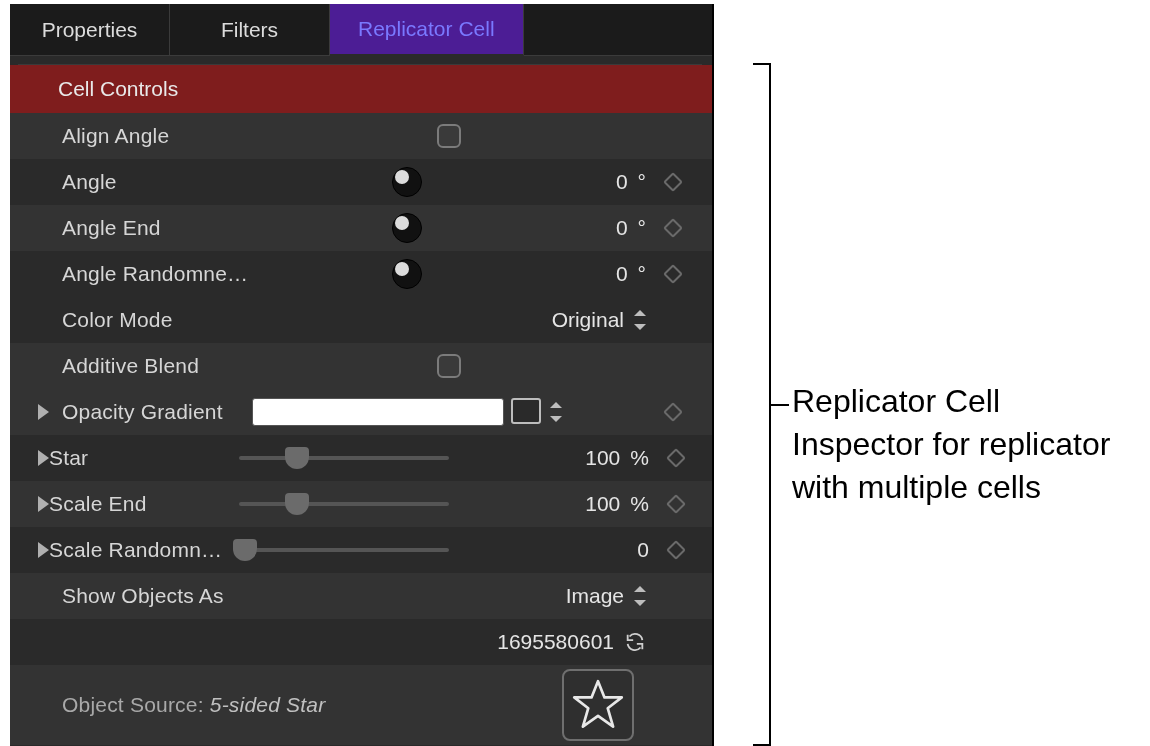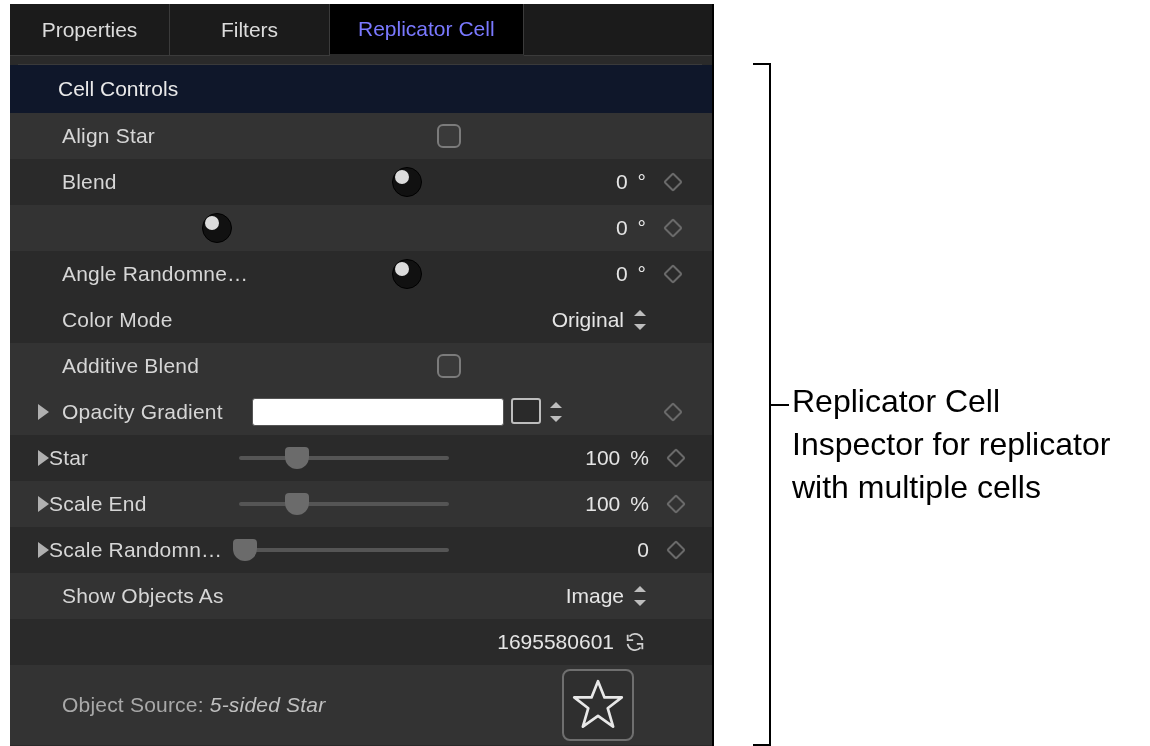--- a/index.html
+++ b/index.html
@@ -41,37 +41,37 @@
     font-size: 21px;
     color: #dcdcdc;
     border-right: 1px solid #3b3b3b;
     padding: 0 28px;
     min-width: 160px;
     cursor: pointer;
   }
   .tab:nth-child(4) { border-right: none; flex: 1; }
   .tab.active {
     color: #7a79ff;
-    background: #000000;
+    background: #4c1d95;
     border-bottom: 2px solid #2a2a2a;
   }
   .panel-body {
     position: relative;
     padding-top: 8px;
   }
   .thin-sep {
     height: 1px;
     background: #3a3a3a;
     margin: 0 10px 0 8px;
   }
   .section-header {
     color: #e9e9e9;
     font-size: 21px;
     padding: 12px 0 12px 48px;
-    background: #0f172a;
+    background: #7f1d1d;
   }
   .rows { }
   .row {
     display: flex;
     align-items: center;
     height: 46px;
     padding-left: 28px;
     padding-right: 12px;
     font-size: 21px;
     color: #c8c8c8;
@@ -287,44 +287,45 @@
 
     <div class="panel-body">
       <div class="thin-sep"></div>
 
       <div class="section-header">Cell Controls</div>
 
       <div class="rows">
 
         <div class="row alt">
           <div class="disc-col"></div>
-          <div class="label">Align Star</div>
+          <div class="label">Align Angle</div>
           <div class="center-ctrl">
             <div class="checkbox"></div>
           </div>
           <div class="kf-col"></div>
         </div>
 
         <div class="row">
           <div class="disc-col"></div>
-          <div class="label">Blend</div>
+          <div class="label">Angle</div>
           <div class="control-area">
             <div class="dial"></div>
           </div>
           <div class="value-area">
             <span>0</span>
             <span>°</span>
           </div>
           <div class="kf-col">
               <div class="kf-diamond"></div>
             </div>
         </div>
 
         <div class="row alt">
           <div class="disc-col"></div>
+          <div class="label">Angle End</div>
           <div class="control-area">
             <div class="dial"></div>
           </div>
           <div class="value-area">
             <span>0</span>
             <span>°</span>
           </div>
           <div class="kf-col">
               <div class="kf-diamond"></div>
             </div>

